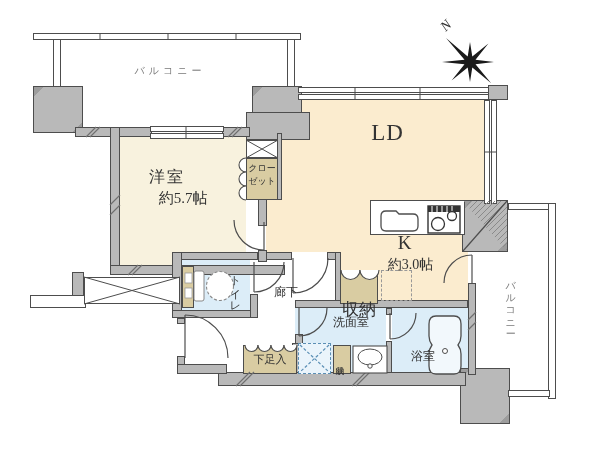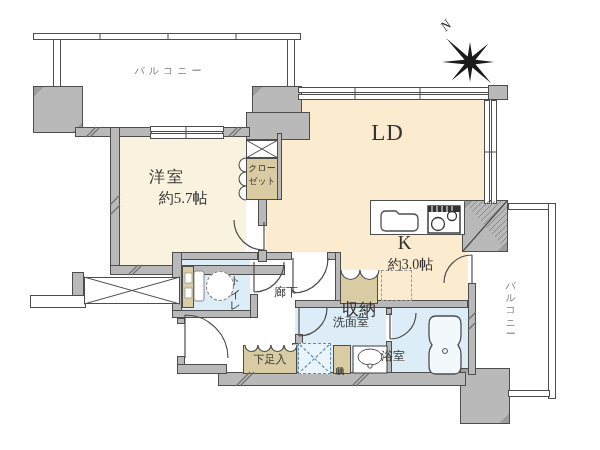--- a/index.html
+++ b/index.html
@@ -244,21 +244,21 @@
   <div class="lbl" style="left:340px;top:280px;width:38px;font-size:17px;margin-top:20px;">収納</div>
 
   <div class="lbl" style="left:262px;top:286px;width:48px;font-size:12px;text-align:center;">廊下</div>
 
   <div class="lbl vtext" style="left:229px;top:264px;height:46px;font-size:11px;">トイレ</div>
 
   <div class="lbl" style="left:315px;top:316px;width:72px;font-size:12px;">洗面室</div>
 
   <div class="lbl vtext" style="left:335px;top:347px;height:26px;font-size:8.5px;letter-spacing:0;">収納</div>
 
-  <div class="lbl" style="left:374px;top:350px;width:38px;font-size:12px;">浴室</div>
+  <div class="lbl" style="left:404px;top:350px;width:38px;font-size:12px;">浴室</div>
 
   <div class="lbl" style="left:245px;top:353px;width:50px;font-size:11px;">下足入</div>
 
   <div class="lbl vtext gray" style="left:505px;top:256px;height:92px;font-size:10px;letter-spacing:2px;">バルコニー</div>
 
   <div class="lbl" style="left:436px;top:18px;width:20px;font-size:14px;font-style:italic;transform:rotate(-45deg);">N</div>
 
 </div>
 
 </body></html>

